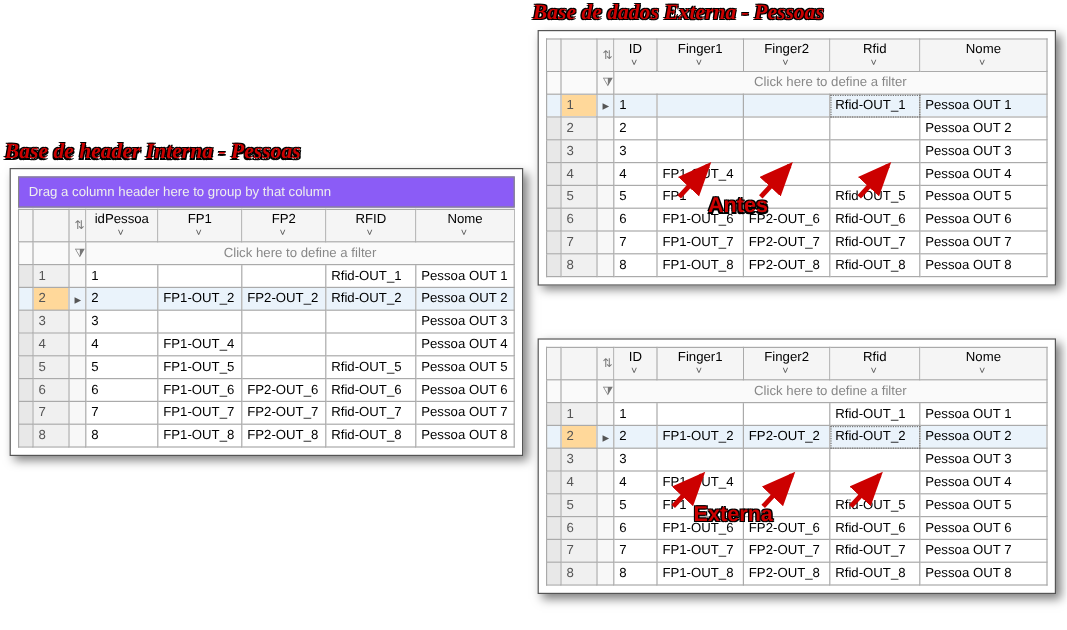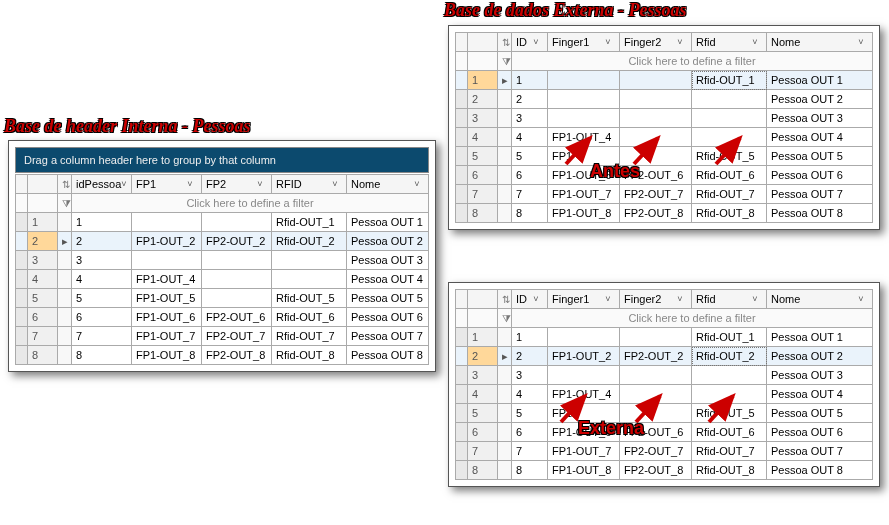--- a/index.html
+++ b/index.html
@@ -30,21 +30,21 @@
       pointer-events: none;
     }
     .panel {
       position: absolute;
       border: 1px solid #555;
       box-shadow: 4px 4px 8px rgba(0,0,0,0.5);
       background: #fff;
       padding: 6px;
     }
     .group-header {
-      background: #0c4a6e;
+      background: #8b5cf6;
       color: #eee;
       padding: 6px 8px;
       border: 1px solid #888;
       font-size: 11px;
       margin-bottom: 1px;
     }
     .grid {
       border-collapse: collapse;
       width: 100%;
       font-size: 11px;
@@ -73,20 +73,21 @@
       text-align: center;
       color: #555;
       font-size: 9px;
       cursor: pointer;
       margin-right: 2px;
     }
     .col-header {
       display: flex;
       align-items: center;
       justify-content: space-between;
+      flex-direction: column;
     }
     .col-header .lbl { flex: 1; }
     .filter-row td {
       text-align: center;
       color: #888;
       font-style: normal;
       background: #fafafa;
     }
     .filter-icon {
       font-size: 10px;

